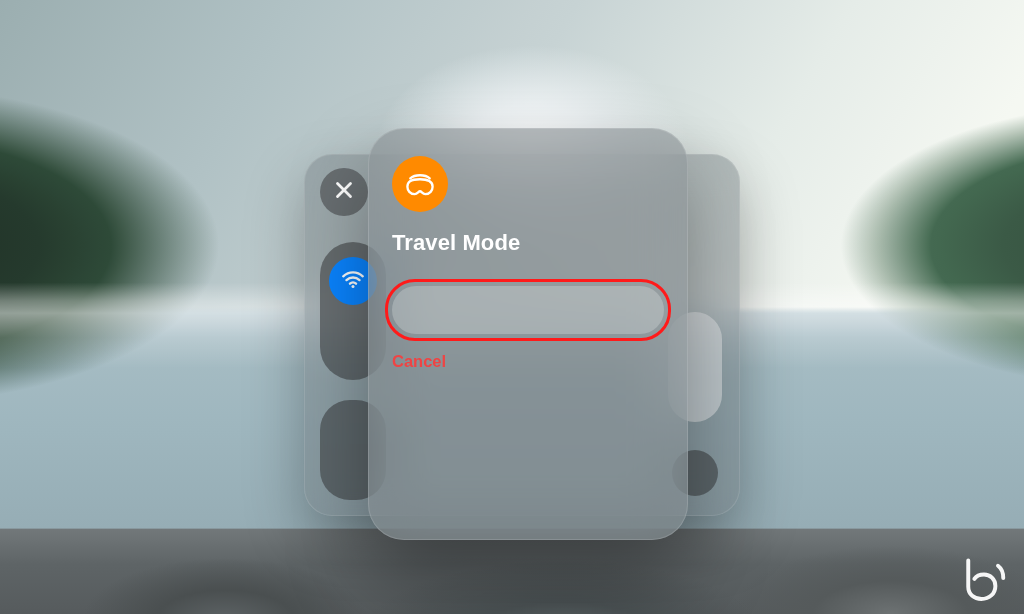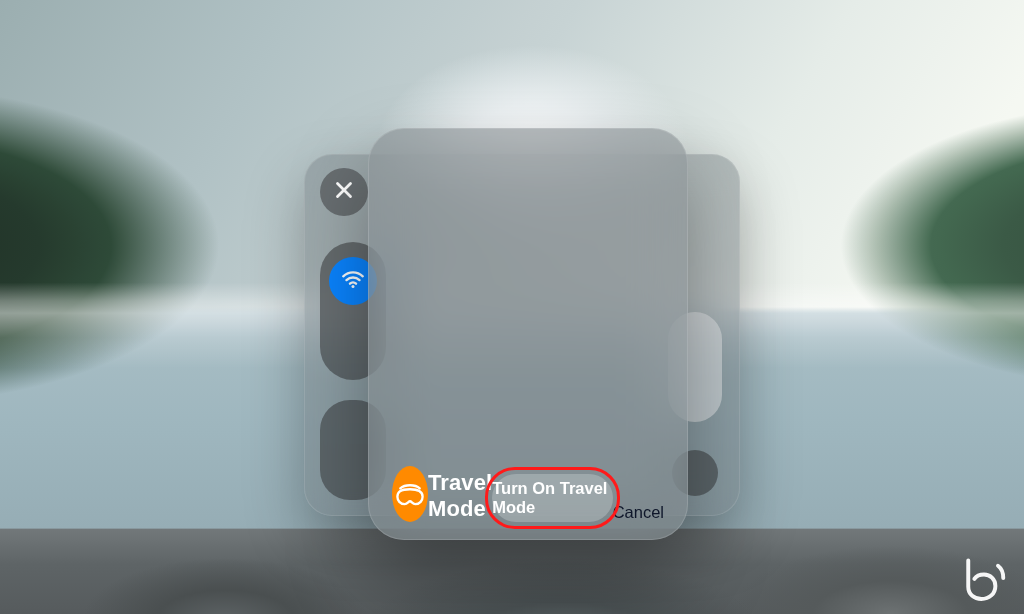--- a/index.html
+++ b/index.html
@@ -87,21 +87,21 @@
     .modal {
       position: absolute;
       left: 368px; top: 128px;
       width: 320px; height: 412px;
       border-radius: 36px;
       background: rgba(128,134,138,0.54);
       backdrop-filter: blur(26px);
       -webkit-backdrop-filter: blur(26px);
       box-shadow: 0 40px 80px rgba(0,0,0,0.35), inset 0 0 0 1px rgba(255,255,255,0.14);
       color: #fff;
-      display:flex; flex-direction:row; align-items:flex-end;
+      display:flex; flex-direction:column; align-items:flex-start;
       padding: 22px 24px 18px;
     }
 
     .modal-icon {
       width: 56px; height: 56px; border-radius: 50%;
       background: #ff8a00;
       display:flex; align-items:center; justify-content:center;
       margin-top: 6px;
     }
     .modal-icon svg { width: 36px; height: 36px; }
@@ -131,21 +131,21 @@
     .primary-outline {
       position: absolute;
       inset: -7px;
       border: 3px solid #ff1a1a;
       border-radius: 30px;
       pointer-events: none;
     }
 
     .cancel-btn {
       margin-top: 18px;
-      font-size: 16.5px; font-weight: 400; color:#0f172a;
+      font-size: 16.5px; font-weight: 700; color:#ef4444;
       background: transparent;
       border: none;
     }
 
     
     .sig {
       position: absolute; right: 12px; bottom: 8px;
       width: 56px; height: 56px; color: #fff;
       opacity: 0.95;
     }
@@ -215,21 +215,20 @@
   <div class="modal-icon">
     <svg viewBox="0 0 40 40" fill="none" stroke="#ffffff" stroke-width="2.6" stroke-linecap="round" stroke-linejoin="round">
       <path d="M6 23c0-5 3-8.3 14-8.3s14 3.3 14 8.3c0 4.2-3 8.3-8.2 8.3-3 0-4.1-3.2-5.8-3.2s-2.8 3.2-5.8 3.2C9 31.3 6 27.2 6 23z"></path>
       <path d="M9.2 13.8c2.4-2.2 6-3.5 10.8-3.5s8.4 1.3 10.8 3.5"></path>
     </svg>
   </div>
 
   <div class="modal-title">Travel Mode</div>
 
   <div class="primary-btn">
-    <span>Turn On Travel Mode</span>
     <span class="primary-outline"></span>
   </div>
 
   <button class="cancel-btn">
     <span>Cancel</span>
   </button>
 </div>
 
 <div class="sig">
   <svg viewBox="0 0 64 64" fill="none" stroke="#ffffff" stroke-width="4.5" stroke-linecap="round" stroke-linejoin="round">

